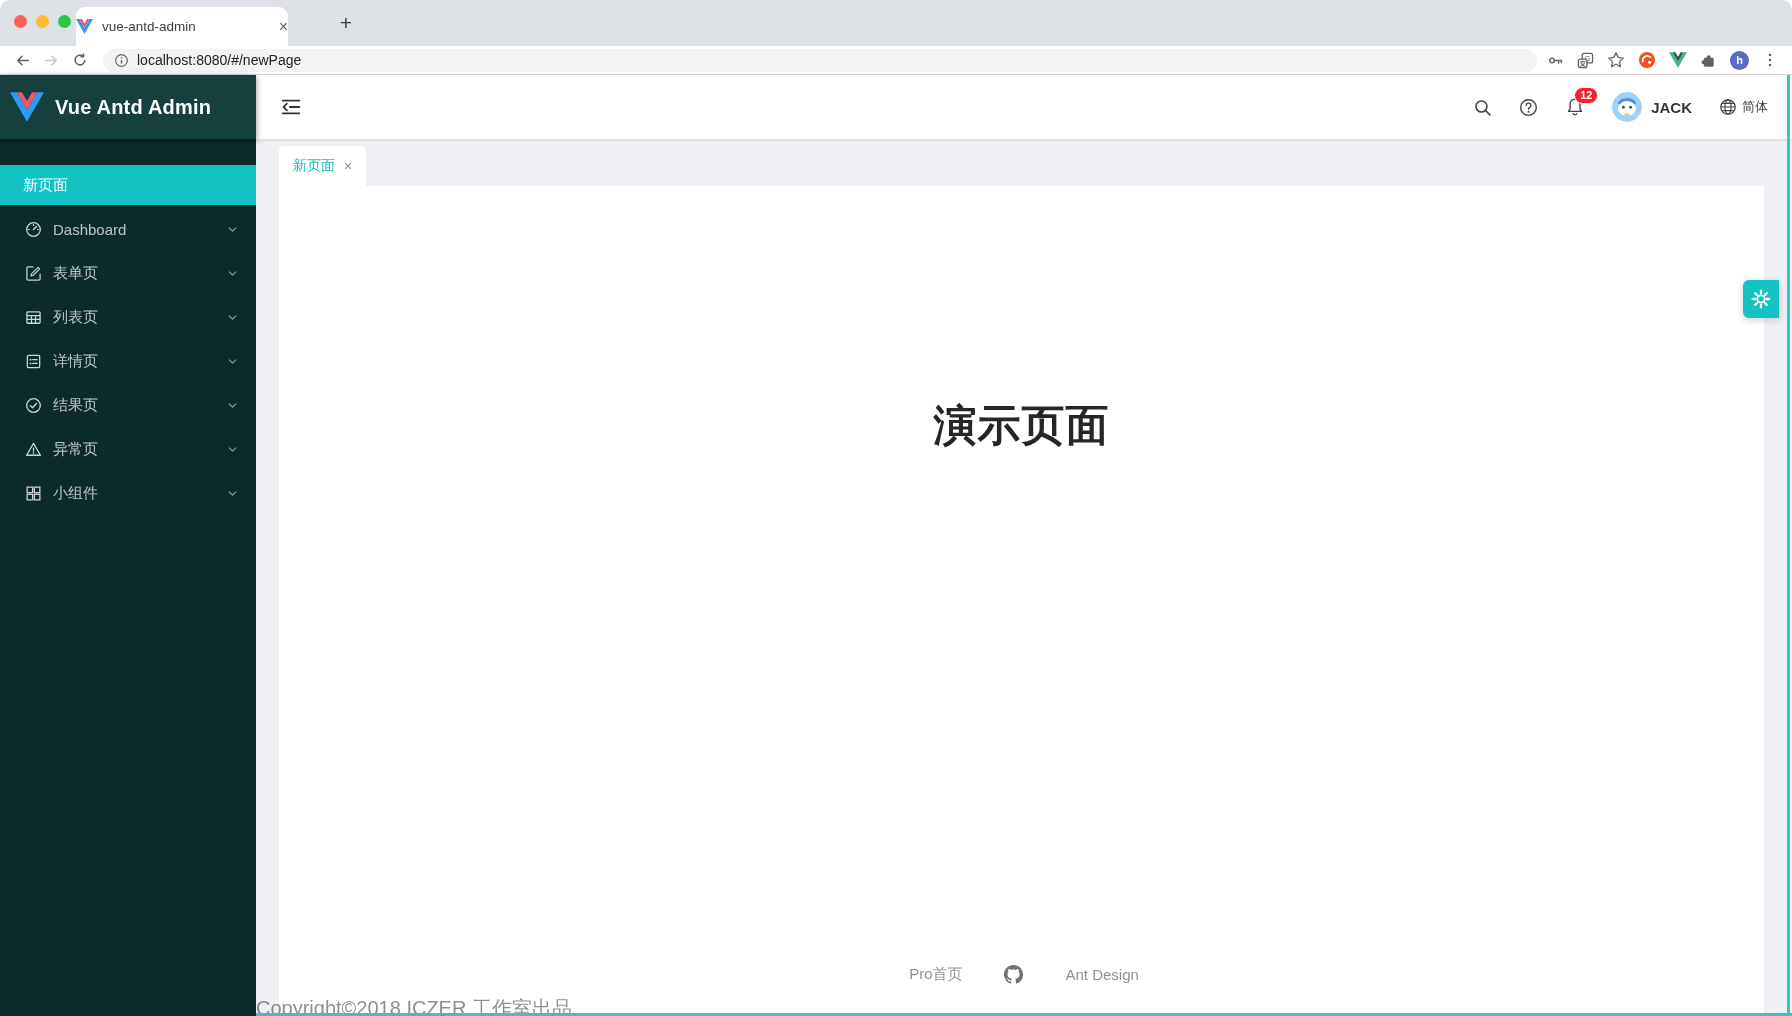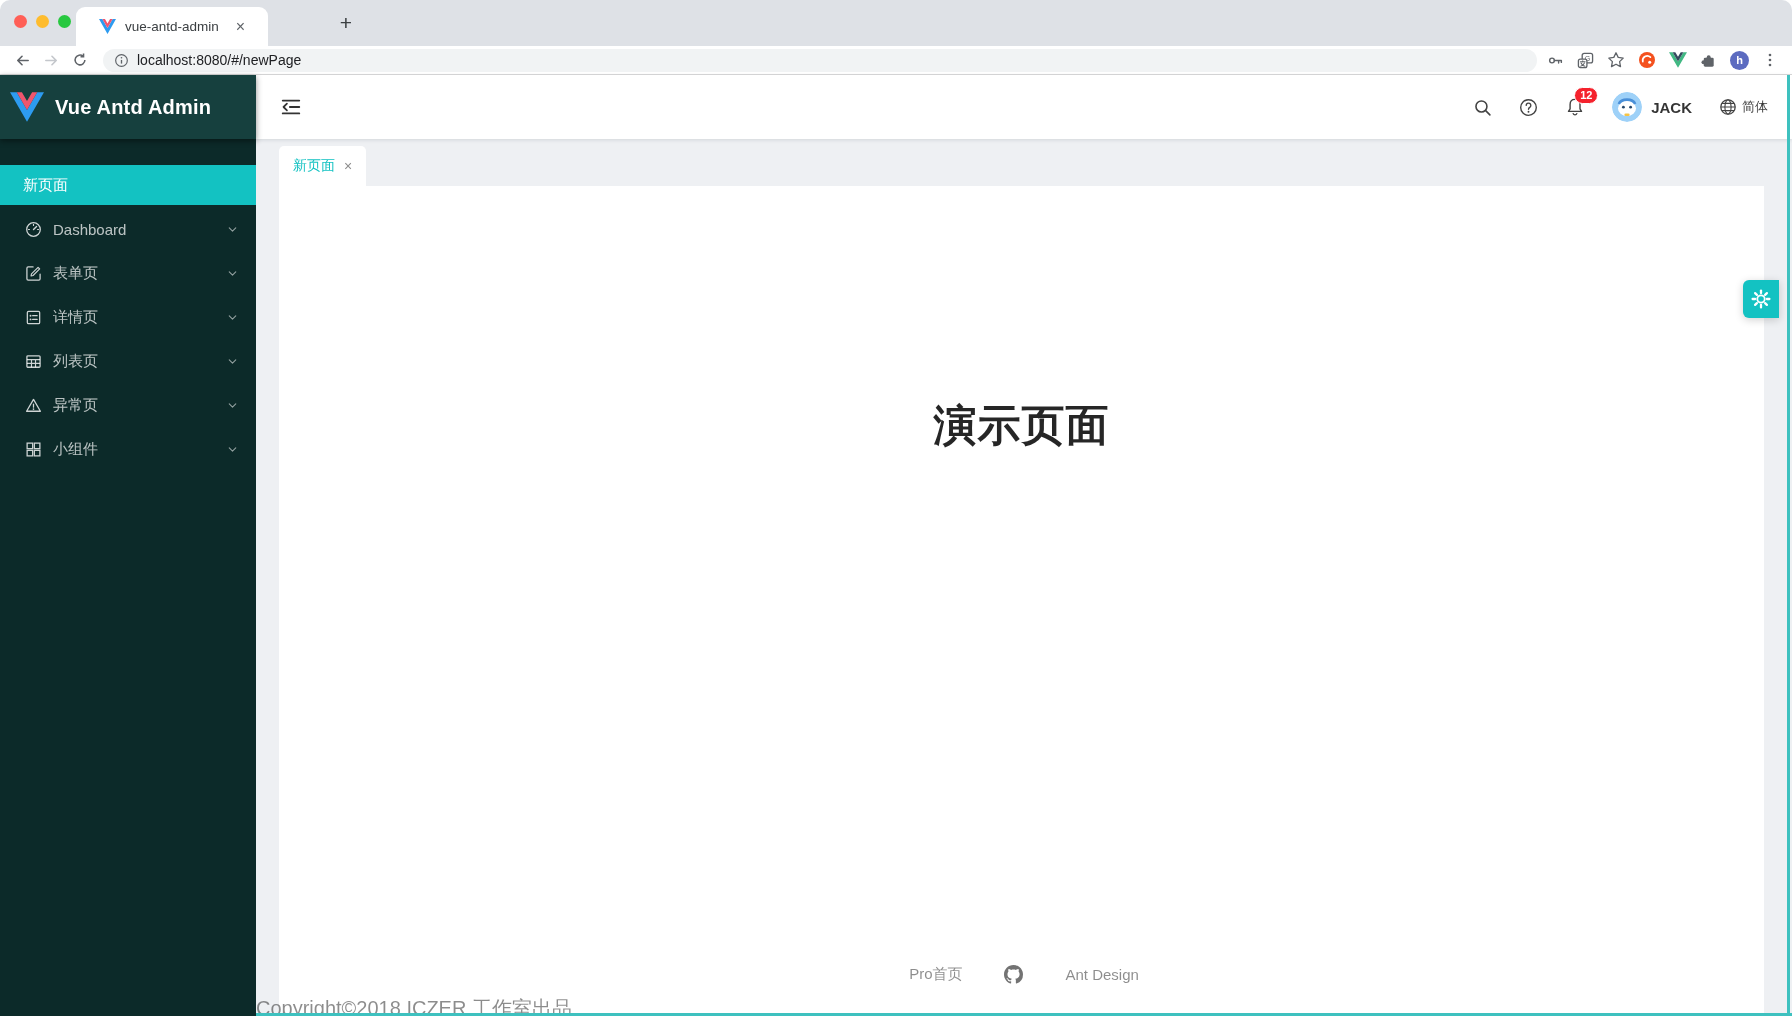--- a/index.html
+++ b/index.html
@@ -4,22 +4,22 @@
 <style>
   * { margin:0; padding:0; box-sizing:border-box; }
   html,body { width:1792px; height:1016px; font-family:"Liberation Sans", sans-serif; background:#fff; overflow:hidden; }
   .stage { position:relative; width:1792px; height:1016px; background:#fff; }
 
   
   .tabstrip { position:absolute; top:0; left:0; right:0; height:46px; background:#dee1e6; border-radius:10px 10px 0 0; }
   .traffic { position:absolute; top:15px; left:14px; display:flex; gap:9px; }
   .light { width:13px; height:13px; border-radius:50%; display:block; }
   .light.red { background:#ff5f57; } .light.yellow { background:#febc2e; } .light.green { background:#28c840; }
-  .chrome-tab { position:absolute; left:76px; top:7px; width:192px; height:39px; background:#fff; border-radius:9px 9px 0 0;
-                display:flex; align-items:center; padding:0 23px; gap:9px; }
+  .chrome-tab { position:absolute; left:76px; top:7px; width:212px; height:39px; background:#fff; border-radius:9px 9px 0 0;
+                display:flex; align-items:center; padding:0 0; gap:9px; }
   .chrome-tab .favicon { width:17px; height:15px; flex:0 0 auto; display:flex; }
   .chrome-tab .tab-title { flex:1; font-size:13.5px; color:#3c4043; white-space:nowrap; overflow:hidden; }
   .chrome-tab .tab-close { font-size:16px; color:#5f6368; line-height:1; }
   .newtab { position:absolute; left:332px; top:9px; width:28px; height:28px; font-size:21px; color:#3c4043;
             display:flex; align-items:center; justify-content:center; }
   .toolbar { position:absolute; top:46px; left:0; right:0; height:29px; background:#fff; border-bottom:1px solid #d9d9d9;
              display:flex; align-items:center; padding:0 10px; }
   .nav-ic { width:24px; height:24px; display:flex; align-items:center; justify-content:center; margin-right:5px; }
   .urlbar { flex:1; height:23px; margin:0 10px 0 6px; background:#f1f3f4; border-radius:12px;
             display:flex; align-items:center; padding:0 11px; gap:8px; min-width:0; }
@@ -226,50 +226,64 @@
         <span class="chev">
           <svg viewBox="0 0 16 16" width="13" height="13">
               <path d="M4 6l4 4 4-4" fill="none" stroke="currentColor" stroke-width="1.4" stroke-linecap="round" stroke-linejoin="round"></path>
             </svg>
         </span>
       </div>
 
       <div class="menu-item">
         <span class="mi-icon">
           <svg viewBox="0 0 16 16" width="17" height="17">
+              <rect x="1.8" y="2.6" width="12.4" height="10.8" rx="1" fill="none" stroke="currentColor" stroke-width="1.2"></rect>
+              <path d="M1.8 6.2h12.4M6.1 6.2v7.2M9.9 6.2v7.2M1.8 9.8h12.4" stroke="currentColor" stroke-width="1.1"></path>
+            </svg>
+        </span>
+        <span class="label">列表页</span>
+        <span class="chev">
+          <svg viewBox="0 0 16 16" width="13" height="13">
+              <path d="M4 6l4 4 4-4" fill="none" stroke="currentColor" stroke-width="1.4" stroke-linecap="round" stroke-linejoin="round"></path>
+            </svg>
+        </span>
+      </div>
+
+      <div class="menu-item">
+        <span class="mi-icon">
+          <svg viewBox="0 0 16 16" width="17" height="17">
               <rect x="2.2" y="2.2" width="11.6" height="11.6" rx="1.2" fill="none" stroke="currentColor" stroke-width="1.2"></rect>
               <circle cx="5.2" cy="6.3" r="0.9" fill="currentColor"></circle>
               <path d="M7.2 6.3h4.2" stroke="currentColor" stroke-width="1.2" stroke-linecap="round"></path>
               <circle cx="5.2" cy="9.8" r="0.9" fill="currentColor"></circle>
               <path d="M7.2 9.8h4.2" stroke="currentColor" stroke-width="1.2" stroke-linecap="round"></path>
             </svg>
         </span>
         <span class="label">详情页</span>
         <span class="chev">
           <svg viewBox="0 0 16 16" width="13" height="13">
               <path d="M4 6l4 4 4-4" fill="none" stroke="currentColor" stroke-width="1.4" stroke-linecap="round" stroke-linejoin="round"></path>
             </svg>
         </span>
       </div>
 
       <div class="menu-item">
         <span class="mi-icon">
           <svg viewBox="0 0 16 16" width="17" height="17">
-              <rect x="1.8" y="2.6" width="12.4" height="10.8" rx="1" fill="none" stroke="currentColor" stroke-width="1.2"></rect>
-              <path d="M1.8 6.2h12.4M6.1 6.2v7.2M9.9 6.2v7.2M1.8 9.8h12.4" stroke="currentColor" stroke-width="1.1"></path>
-            </svg>
-        </span>
-        <span class="label">列表页</span>
-        <span class="chev">
-          <svg viewBox="0 0 16 16" width="13" height="13">
-              <path d="M4 6l4 4 4-4" fill="none" stroke="currentColor" stroke-width="1.4" stroke-linecap="round" stroke-linejoin="round"></path>
-            </svg>
-        </span>
-      </div>
-
+              <circle cx="8" cy="8" r="6.4" fill="none" stroke="currentColor" stroke-width="1.2"></circle>
+              <path d="M5.1 8.2l2 2 3.7-4" fill="none" stroke="currentColor" stroke-width="1.3" stroke-linecap="round" stroke-linejoin="round"></path>
+            </svg>
+        </span>
+        <span class="label">结果页</span>
+        <span class="chev">
+          <svg viewBox="0 0 16 16" width="13" height="13">
+              <path d="M4 6l4 4 4-4" fill="none" stroke="currentColor" stroke-width="1.4" stroke-linecap="round" stroke-linejoin="round"></path>
+            </svg>
+        </span>
+      </div>
 
       <div class="menu-item">
         <span class="mi-icon">
           <svg viewBox="0 0 16 16" width="17" height="17">
               <path d="M8 2.3l6.5 11.1H1.5z" fill="none" stroke="currentColor" stroke-width="1.2" stroke-linejoin="round"></path>
               <path d="M8 6.6v3" stroke="currentColor" stroke-width="1.2" stroke-linecap="round"></path>
               <circle cx="8" cy="11.4" r="0.8" fill="currentColor"></circle>
             </svg>
         </span>
         <span class="label">异常页</span>

